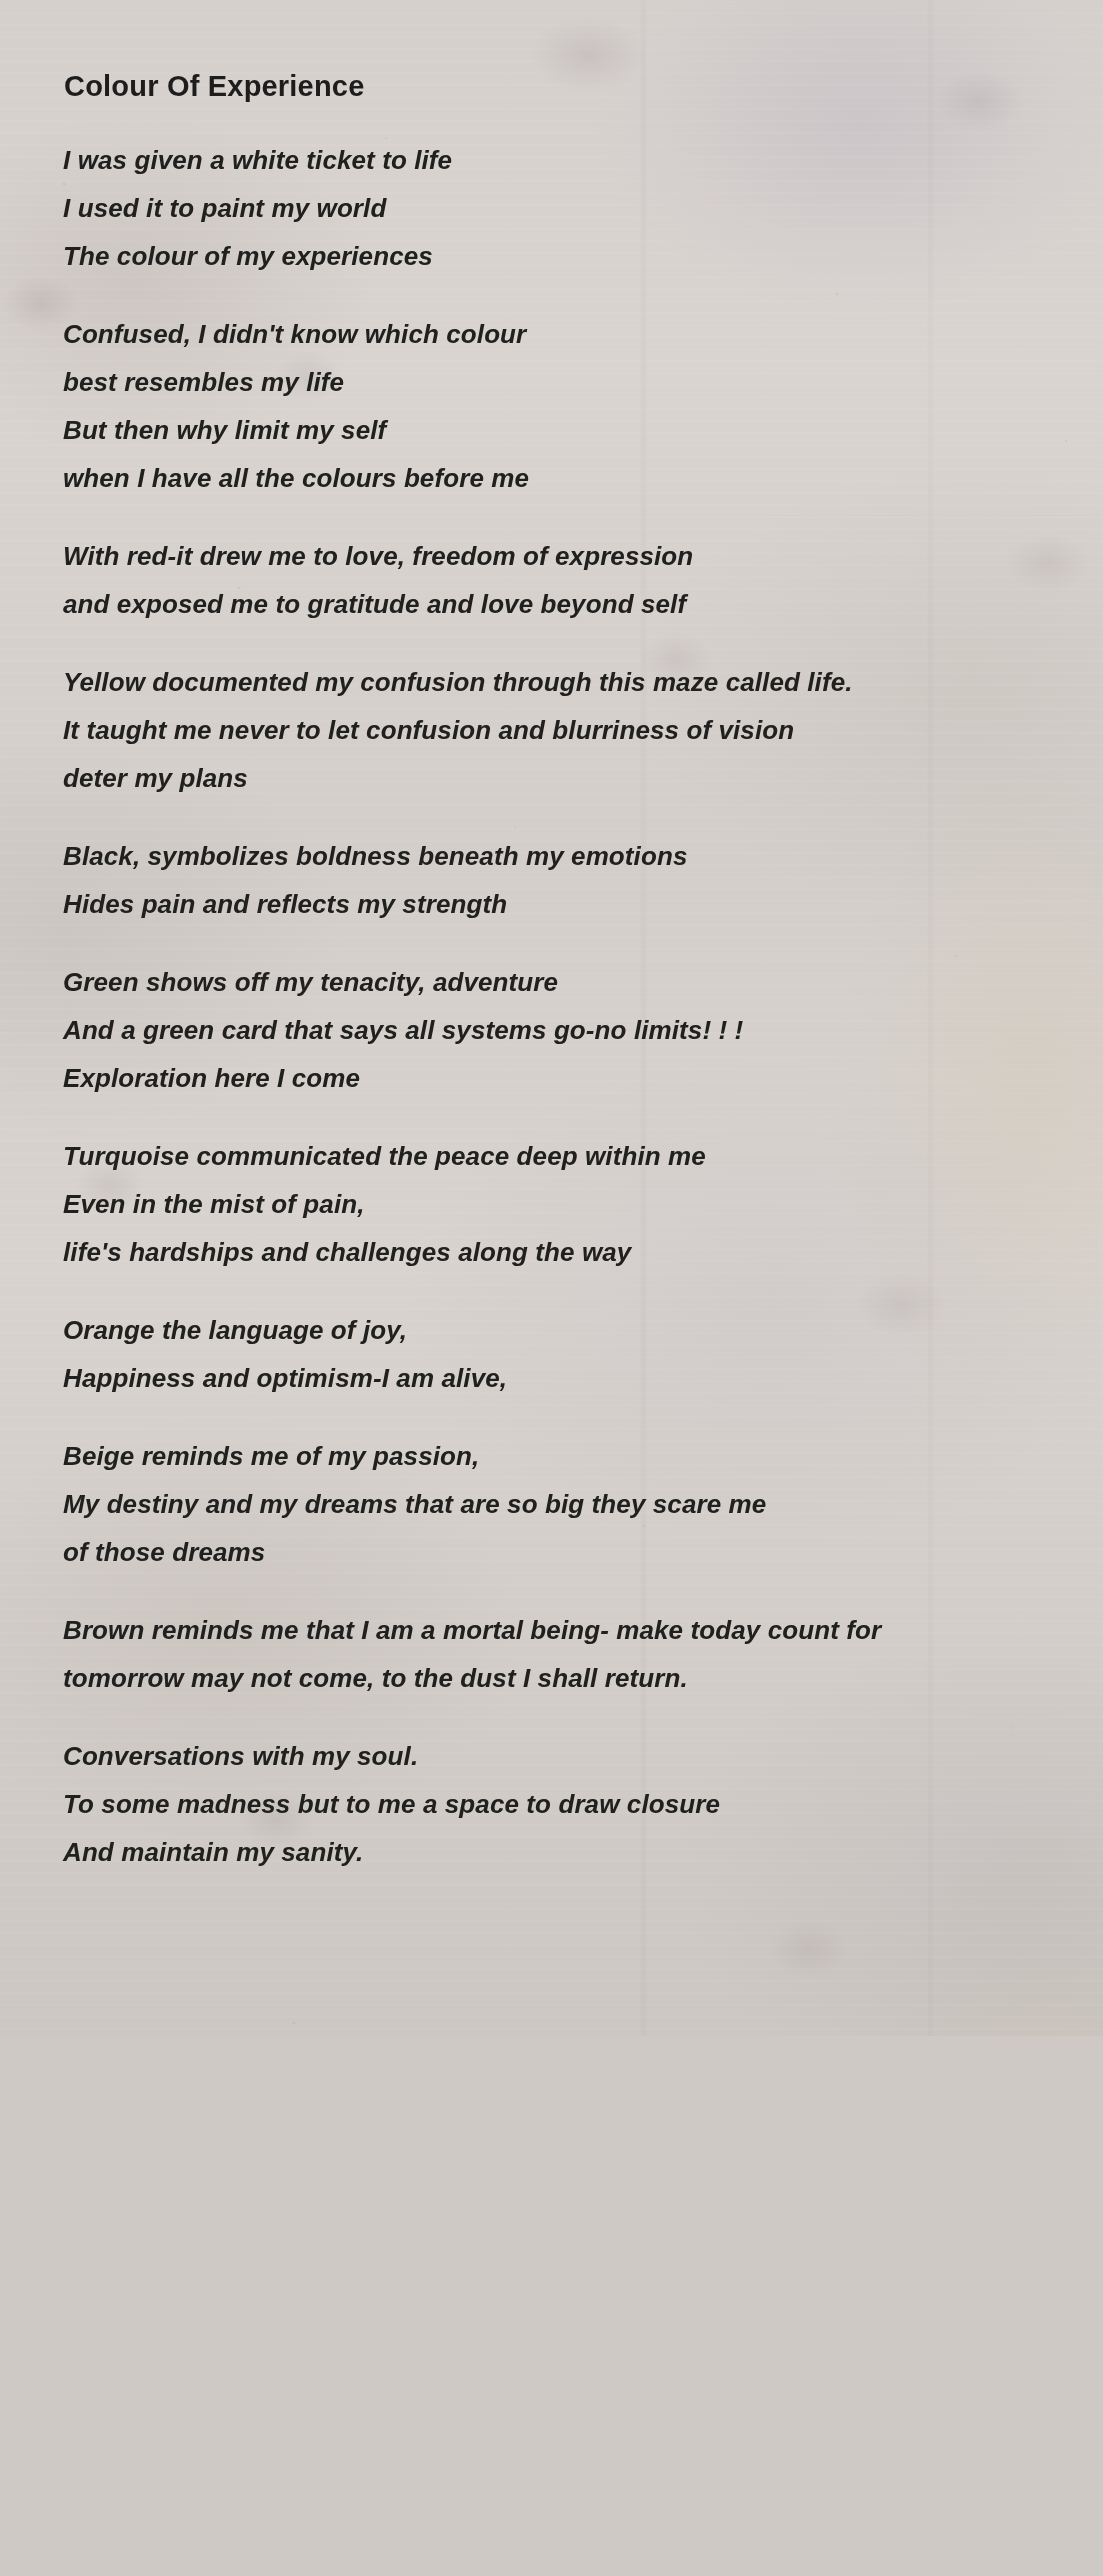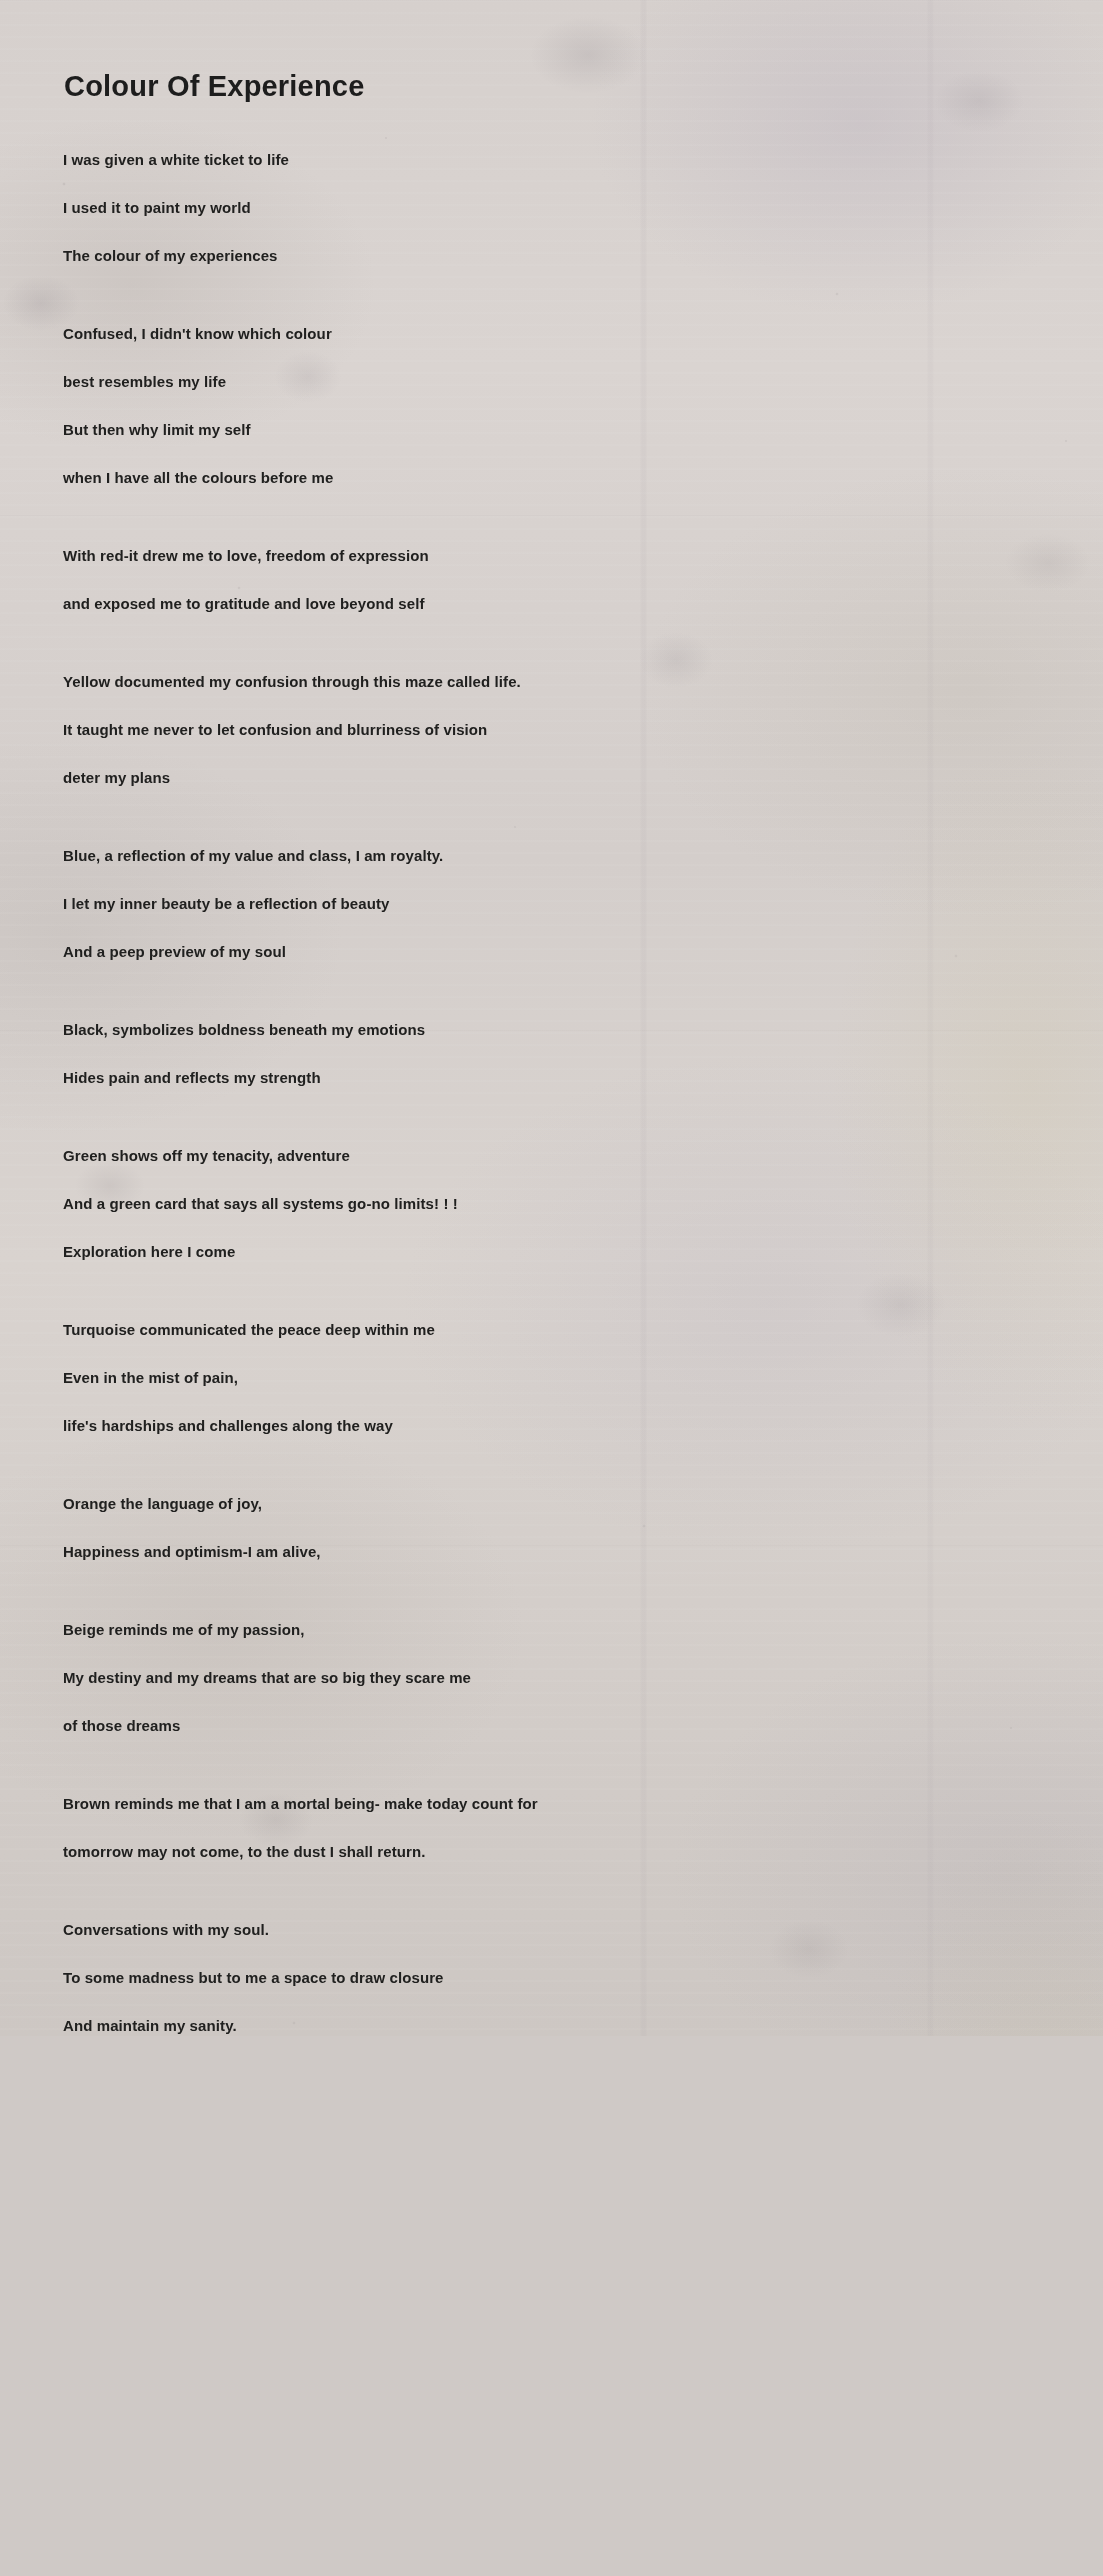--- a/index.html
+++ b/index.html
@@ -99,26 +99,27 @@
   .poem-body {
     position: absolute;
     left: 63px;
     top: 136px;
     width: 1030px;
   }
   .stanza {
     margin: 0 0 30px 0;
   }
   .line {
-    font-size: 15px;
+    font-size: 26px;
     font-weight: bold;
     color: #20201f;
     line-height: 48px;
     white-space: pre-wrap;
     letter-spacing: 0.1px;
+    font-style: italic;
   }
   .author {
     position: absolute;
     left: 81px;
     top: 2495px;
     font-size: 23px;
     font-style: italic;
     color: #1b1b1b;
     font-family: "Liberation Serif", serif;
   }
@@ -151,25 +152,20 @@
         <div class="line">With red-it drew me to love, freedom of expression</div>
         <div class="line">and exposed me to gratitude and love beyond self</div>
       </div>
 
       <div class="stanza">
         <div class="line">Yellow documented my confusion through this maze called life.</div>
         <div class="line">It taught me never to let confusion and blurriness of vision</div>
         <div class="line">deter my plans</div>
       </div>
 
-      <div class="stanza">
-        <div class="line">Blue, a reflection of my value and class, I am royalty.</div>
-        <div class="line">I let my inner beauty be a reflection of beauty</div>
-        <div class="line">And a peep preview of my soul</div>
-      </div>
 
       <div class="stanza">
         <div class="line">Black, symbolizes boldness beneath my emotions</div>
         <div class="line">Hides pain and reflects my strength</div>
       </div>
 
       <div class="stanza">
         <div class="line">Green shows off my tenacity, adventure</div>
         <div class="line">And a green card that says all systems go-no limits! ! !</div>
         <div class="line">Exploration here I come</div>

